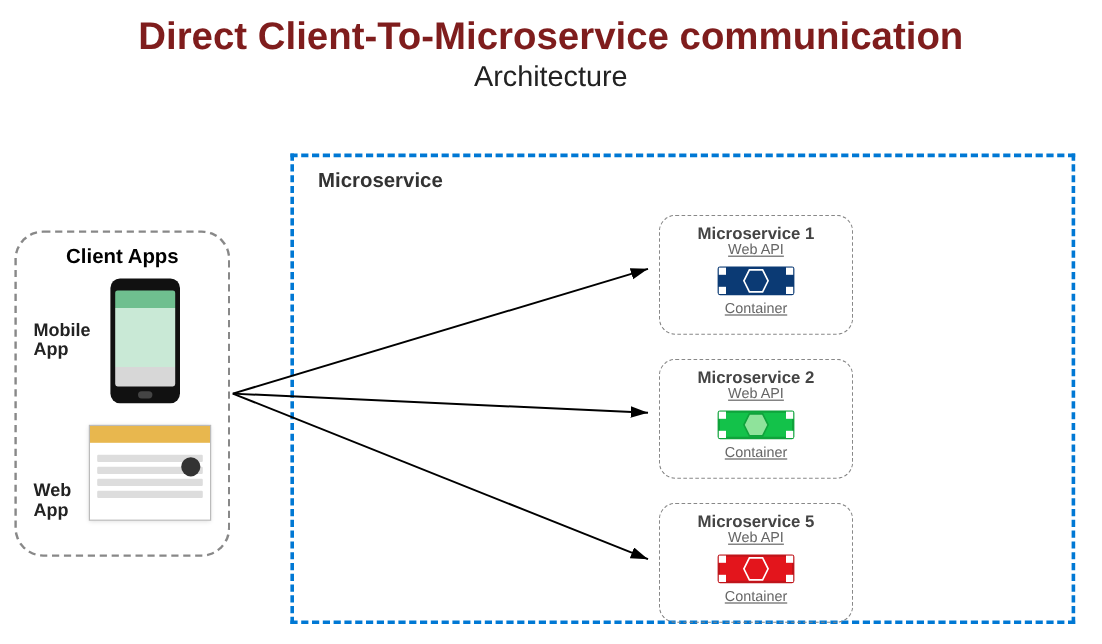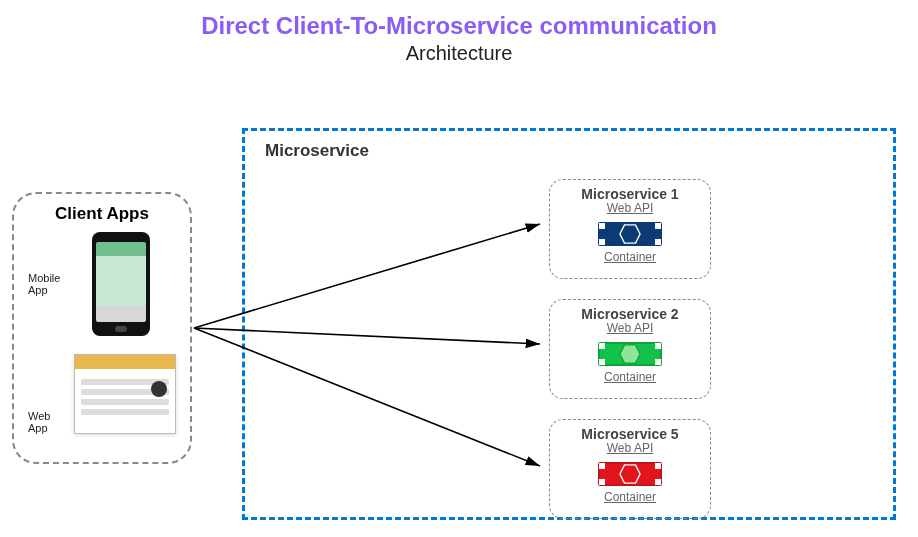--- a/index.html
+++ b/index.html
@@ -5,34 +5,34 @@
   * { box-sizing: border-box; margin: 0; padding: 0; }
   body {
     width: 918px;
     height: 537px;
     font-family: "Segoe UI", Arial, sans-serif;
     background: #fff;
     position: relative;
     overflow: hidden;
   }
   .title-block { text-align: center; padding-top: 12px; }
-  .title { font-size: 24px; font-weight: 700; color: #8b5cf6; }
-  .subtitle { font-size: 20px; font-weight: 300; color: #222; margin-top: 2px; }
+  .title { font-size: 32px; font-weight: 700; color: #7f1d1d; }
+  .subtitle { font-size: 24px; font-weight: 300; color: #222; margin-top: 2px; }
 
   .client-box {
     position: absolute;
     left: 12px; top: 192px;
     width: 180px; height: 272px;
     border: 2px dashed #888;
     border-radius: 24px;
     padding: 10px 8px;
   }
   .client-box-title { font-weight: 700; font-size: 17px; text-align: center; margin-bottom: 6px; }
   .client-row { display: flex; align-items: center; margin: 8px 6px; }
-  .client-label { font-size: 11px; font-weight: 400; color: #222; width: 46px; line-height: 1.1; }
+  .client-label { font-size: 15px; font-weight: 700; color: #222; width: 46px; line-height: 1.1; }
   .phone {
     width: 58px; height: 104px; background: #111; border-radius: 8px;
     position: relative; margin-left: 18px;
   }
   .phone::before {
     content: ""; position: absolute; top: 10px; left: 4px; right: 4px; bottom: 14px;
     background: linear-gradient(#6fbf8f 0 18%, #c9e9d6 18% 80%, #d7d7d7 80% 100%);
     border-radius: 2px;
   }
   .phone::after {

